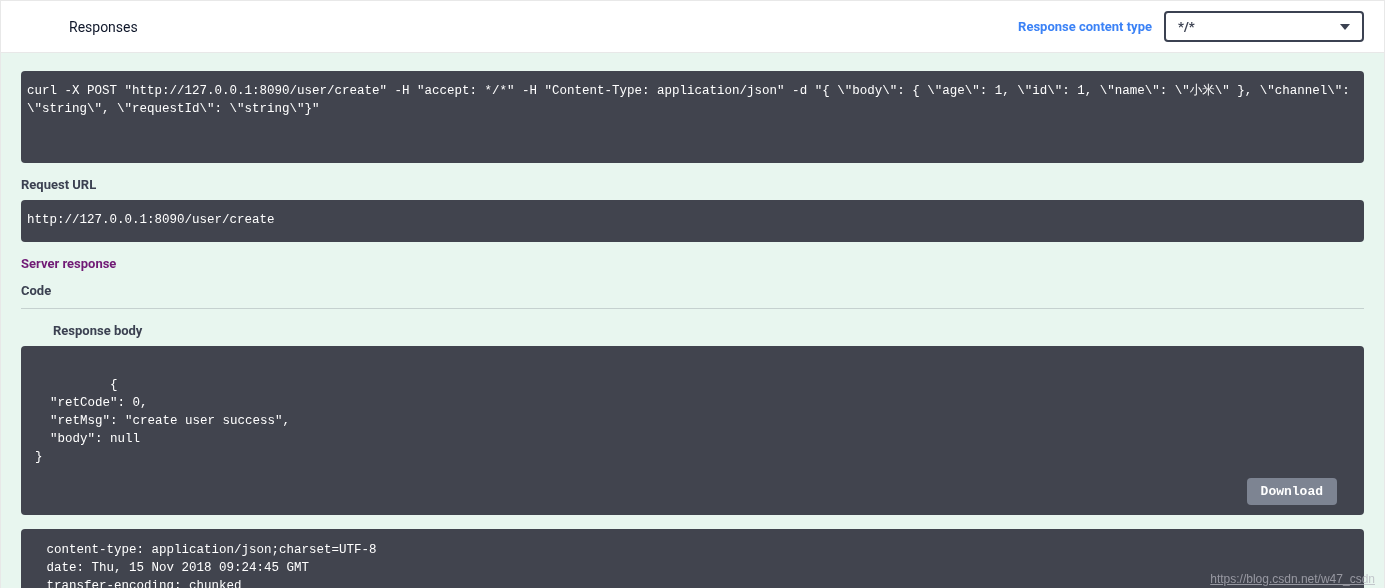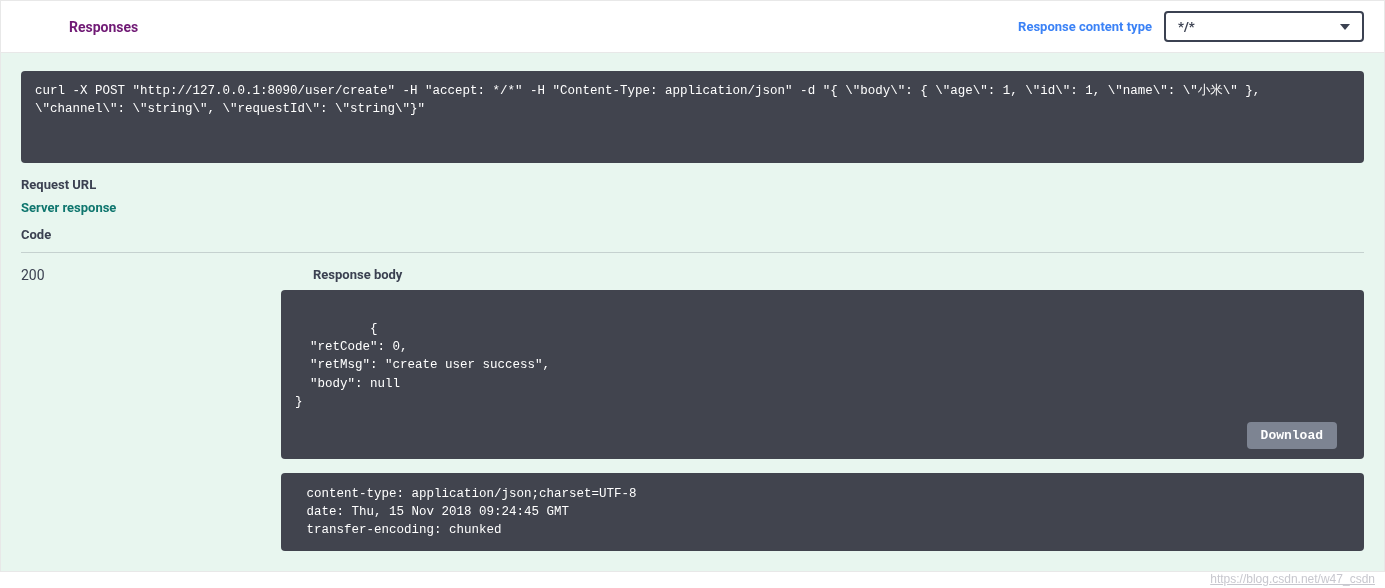--- a/index.html
+++ b/index.html
@@ -19,23 +19,23 @@
     }
     .header-bar {
       display: flex;
       justify-content: space-between;
       align-items: center;
       padding: 10px 20px;
       background: #fff;
       border-bottom: 1px solid #e8e8e8;
     }
     .header-title {
-      font-weight: 700;
+      font-weight: 400;
       font-size: 14px;
-      color: #701a75;
+      color: #0f172a;
       padding-left: 48px;
     }
     .content-type-group {
       display: flex;
       align-items: center;
       gap: 12px;
     }
     .content-type-label {
       font-weight: 700;
       font-size: 13px;
@@ -72,36 +72,36 @@
     }
     .section-label {
       font-weight: 700;
       font-size: 13px;
       color: #3b4151;
       margin-bottom: 8px;
     }
     .code-block {
       background: #41444e;
       color: #fff;
-      padding: 12px 14px;
+      padding: 12px 6px;
       border-radius: 4px;
       font-family: Consolas, Monaco, "Courier New", monospace;
       font-size: 12.5px;
       line-height: 1.4;
       white-space: pre-wrap;
       word-break: break-word;
       margin-bottom: 14px;
     }
     .code-block.tall {
       min-height: 92px;
     }
     .server-response-label {
       font-weight: 700;
       font-size: 13px;
-      color: #0f766e;
+      color: #701a75;
       margin-bottom: 12px;
       margin-top: 6px;
     }
     .table-header {
       display: flex;
       border-bottom: 1px solid rgba(59, 65, 81, 0.2);
       padding-bottom: 10px;
       margin-bottom: 14px;
     }
     .col-code {
@@ -194,29 +194,29 @@
         <span>*/*</span>
         <span class="chevron-down"></span>
       </div>
     </div>
   </div>
 
   <div class="response-body-section">
     <div class="code-block tall">curl -X POST "http://127.0.0.1:8090/user/create" -H "accept: */*" -H "Content-Type: application/json" -d "{ \"body\": { \"age\": 1, \"id\": 1, \"name\": \"小米\" }, \"channel\": \"string\", \"requestId\": \"string\"}"</div>
 
     <div class="section-label">Request URL</div>
+    <div class="code-block">http://127.0.0.1:8090/user/create</div>
 
     <div class="server-response-label">Server response</div>
 
     <div class="table-header">
       <div class="col-code">Code</div>
     </div>
 
     <div class="table-row">
-      <div class="code-value">200</div>
       <div class="details-col">
         <div class="sub-label">Response body</div>
         <div class="response-body-block">
           <span>{
   "retCode": 0,
   "retMsg": "create user success",
   "body": null
 }</span>
           <button class="download-btn">Download</button>
         </div>

